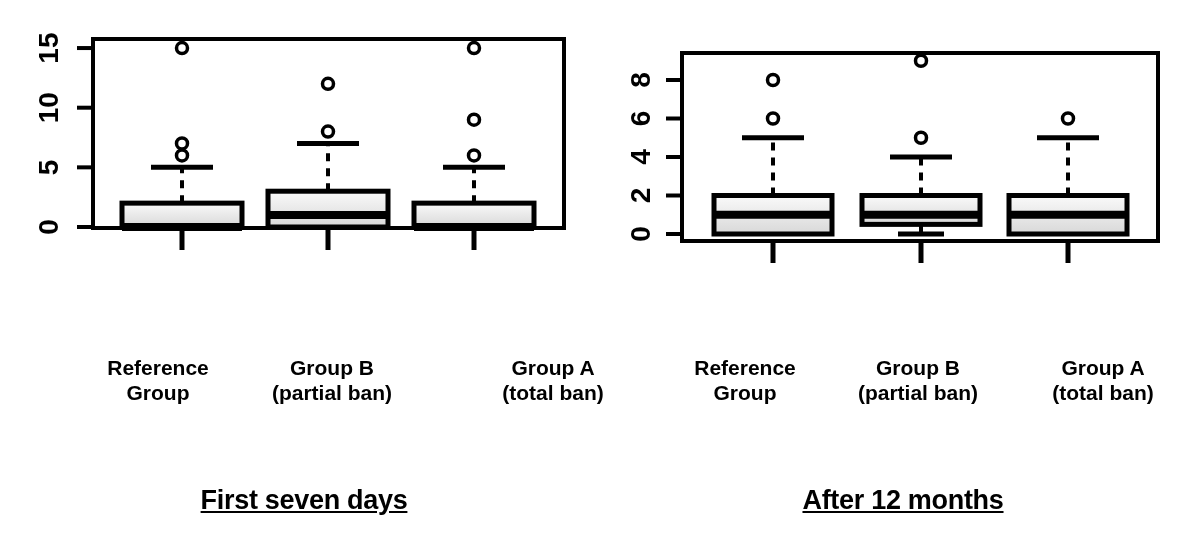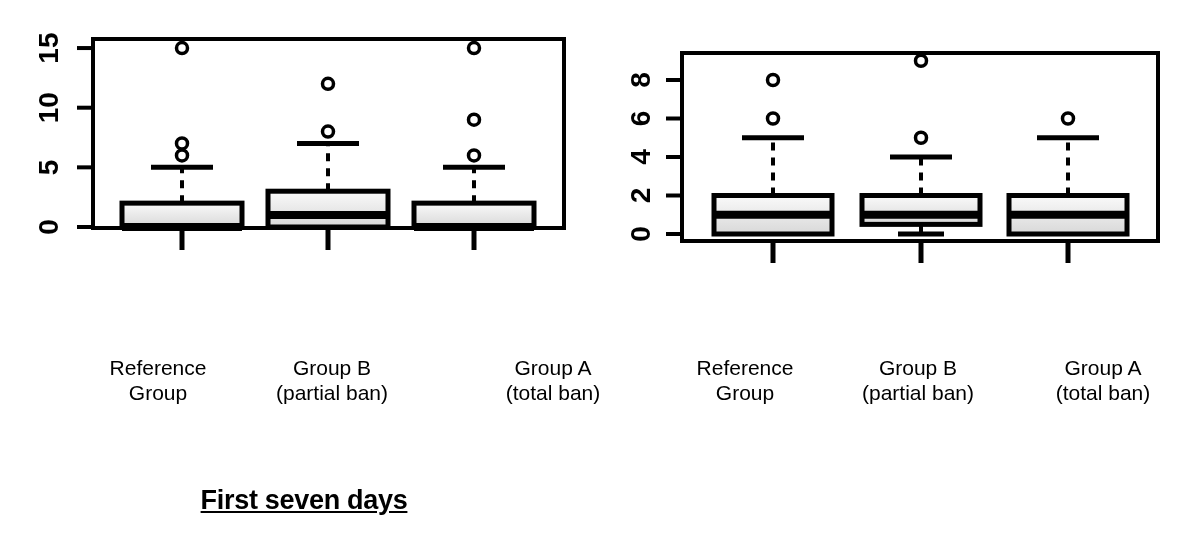--- a/index.html
+++ b/index.html
@@ -12,21 +12,21 @@
     overflow: hidden;
   }
   #plot { position: absolute; left: 0; top: 0; }
   .glabel {
     position: absolute;
     top: 355px;
     transform: translateX(-50%);
     text-align: center;
     font-size: 21px;
     line-height: 25px;
-    font-weight: normal;
+    font-weight: bold;
     color: #000;
     white-space: nowrap;
   }
   .ptitle {
     position: absolute;
     top: 485px;
     transform: translateX(-50%);
     font-size: 27px;
     font-weight: bold;
     color: #000;
@@ -138,14 +138,15 @@
   <div class="glabel" style="left:918px">
     <div>Group B</div>
     <div>(partial ban)</div>
   </div>
   <div class="glabel" style="left:1103px">
     <div>Group A</div>
     <div>(total ban)</div>
   </div>
 
   <div class="ptitle" style="left:304px">First seven days</div>
+  <div class="ptitle" style="left:903px">After 12 months</div>
 
 </div>
 
 </body></html>

